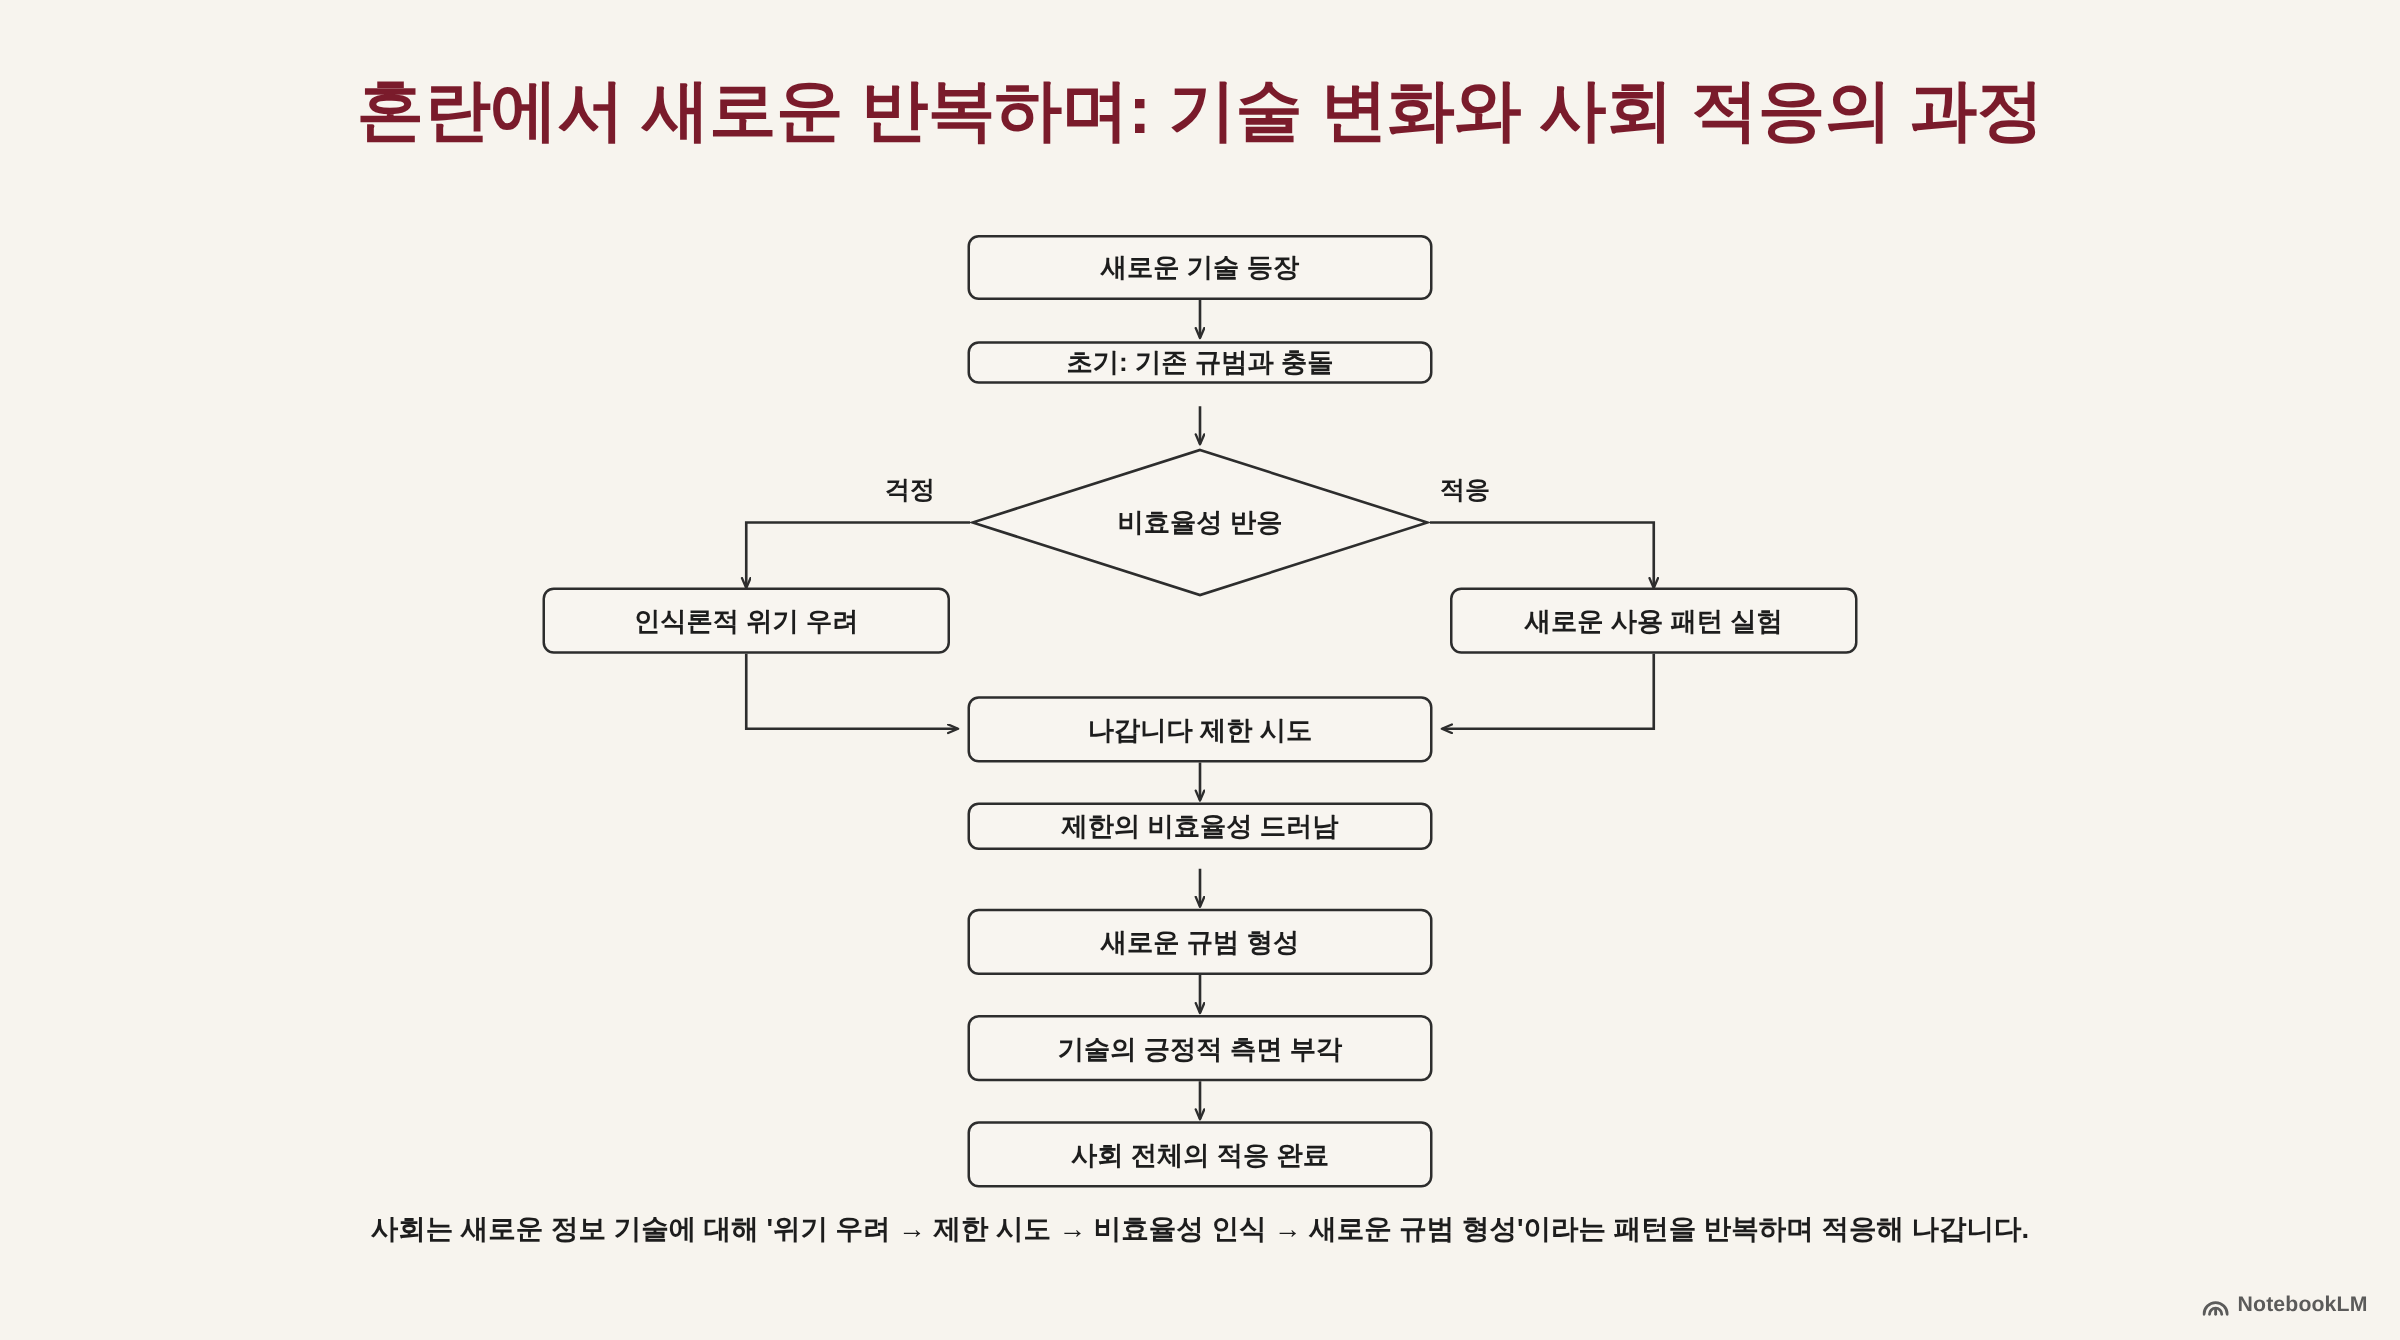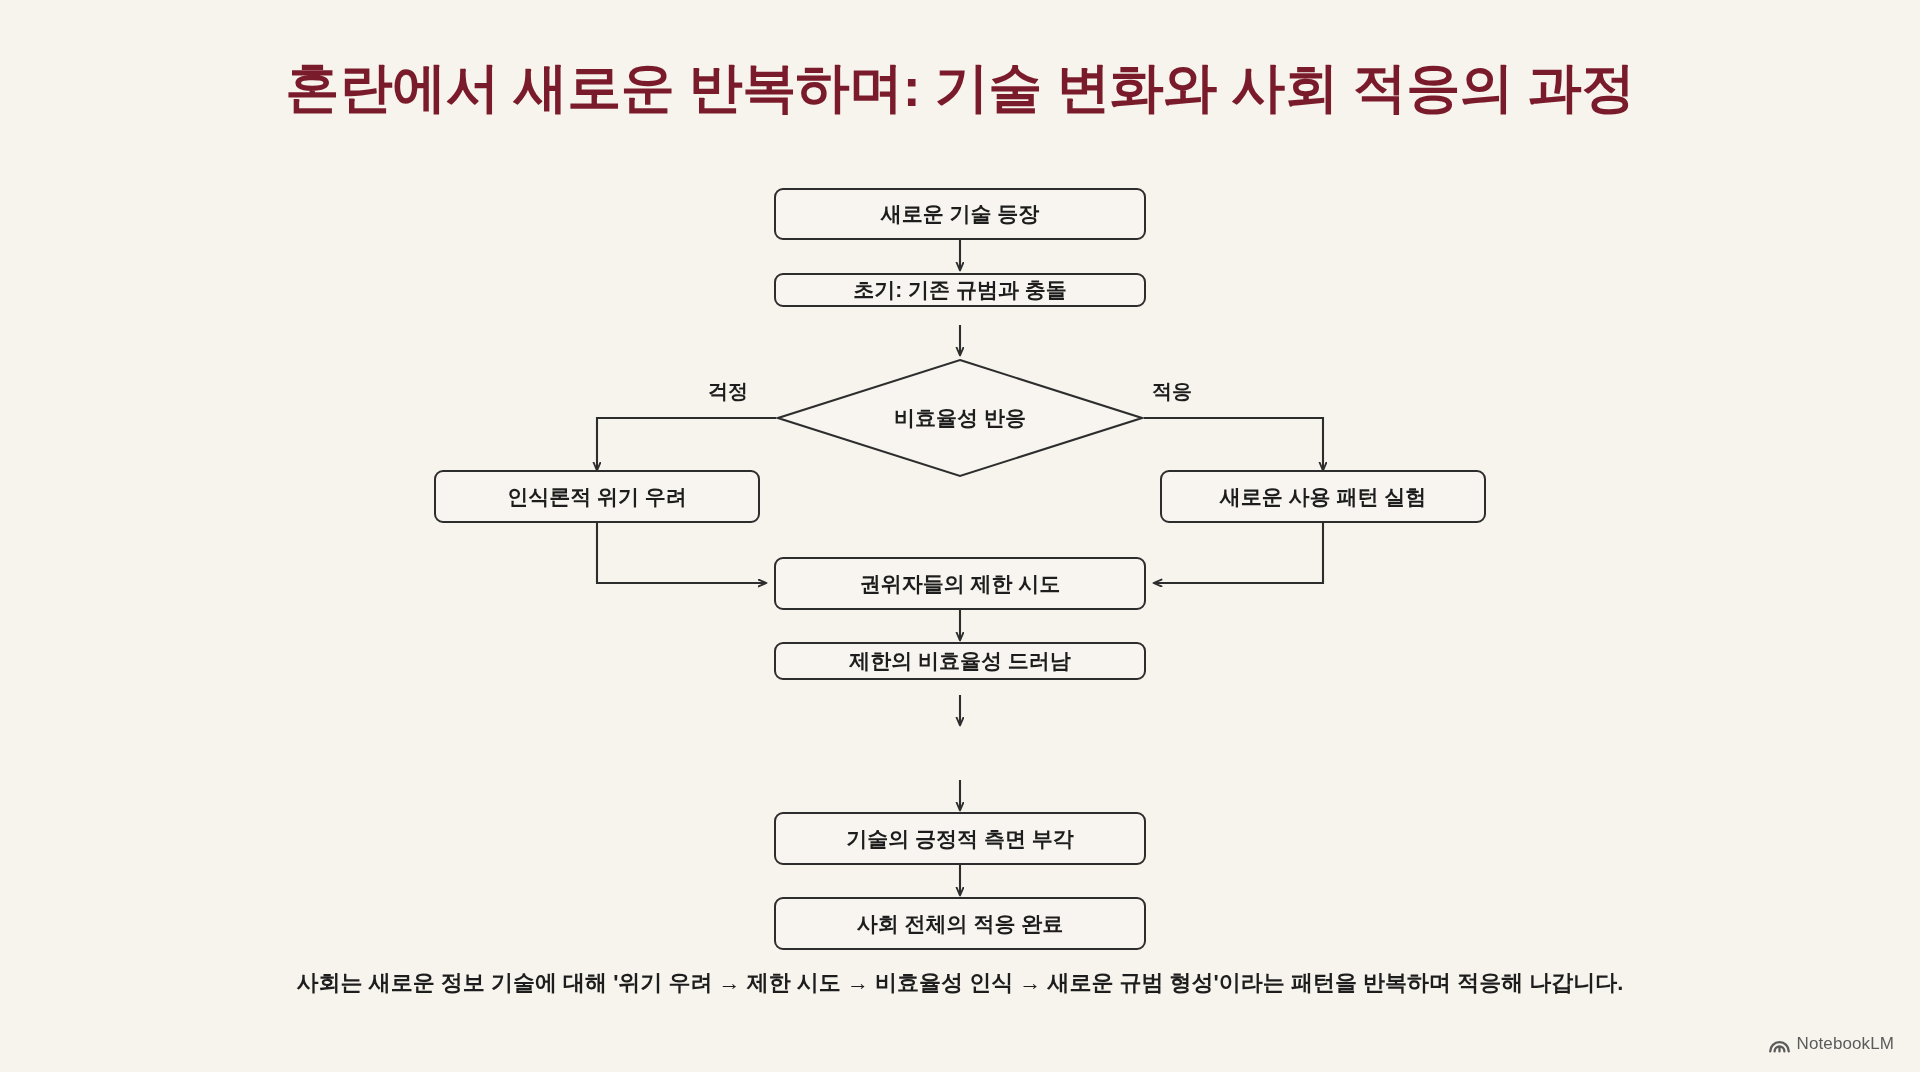--- a/index.html
+++ b/index.html
@@ -121,21 +121,21 @@
     position: absolute;
     right: 26px;
     bottom: 18px;
     display: flex;
     align-items: center;
     gap: 7px;
     opacity: 0.82;
   }
   #watermark .wm-text {
     font-size: 17px;
-    font-weight: normal;
+    font-weight: bold;
     color: #3A3A3A;
     letter-spacing: 0.1px;
   }
 </style>
 </head>
 <body>
 
 <div id="slide">
 
   <div id="title">혼란에서 새로운 반복하며: 기술 변화와 사회 적응의 과정</div>
@@ -194,27 +194,30 @@
 
     <div class="node" style="left:434px; top:470px; width:326px; height:53px;">
       <span>인식론적 위기 우려</span>
     </div>
 
     <div class="node" style="left:1160px; top:470px; width:326px; height:53px;">
       <span>새로운 사용 패턴 실험</span>
     </div>
 
     <div class="node" style="left:774px; top:557px; width:372px; height:53px;">
-      <span>권위자들의 제한 시도</span>
+      <span>나갑니다 제한 시도</span>
     </div>
 
     <div class="node" style="left:774px; top:642px; width:372px; height:38px;">
       <span>제한의 비효율성 드러남</span>
     </div>
 
+    <div class="node" style="left:774px; top:727px; width:372px; height:53px;">
+      <span>새로운 규범 형성</span>
+    </div>
 
     <div class="node" style="left:774px; top:812px; width:372px; height:53px;">
       <span>기술의 긍정적 측면 부각</span>
     </div>
 
     <div class="node" style="left:774px; top:897px; width:372px; height:53px;">
       <span>사회 전체의 적응 완료</span>
     </div>
 
   </div>

